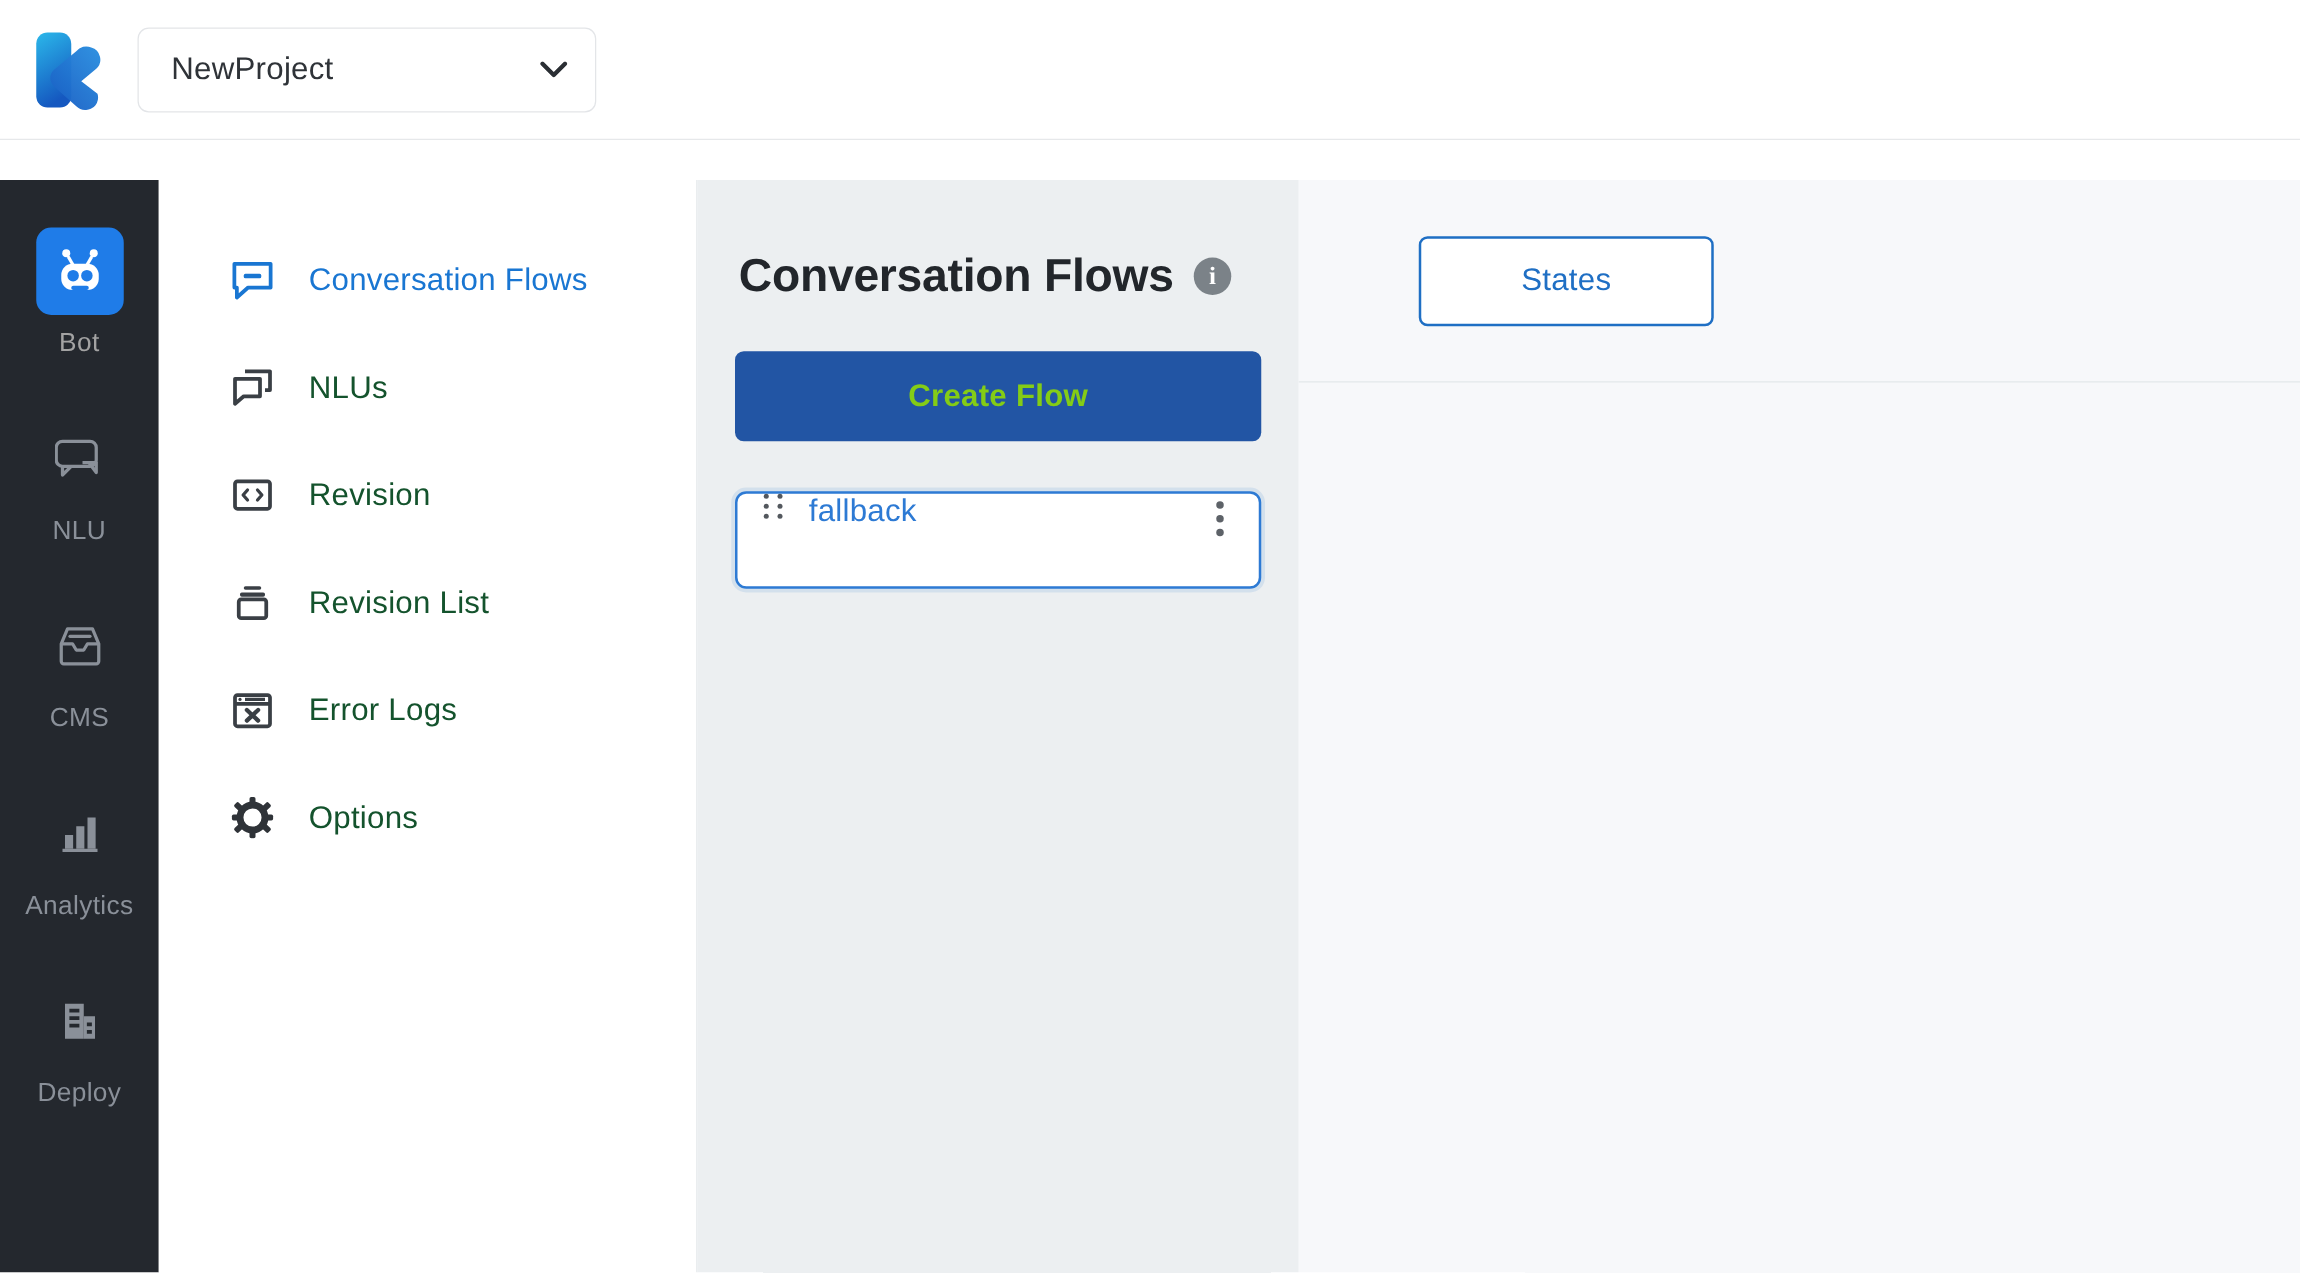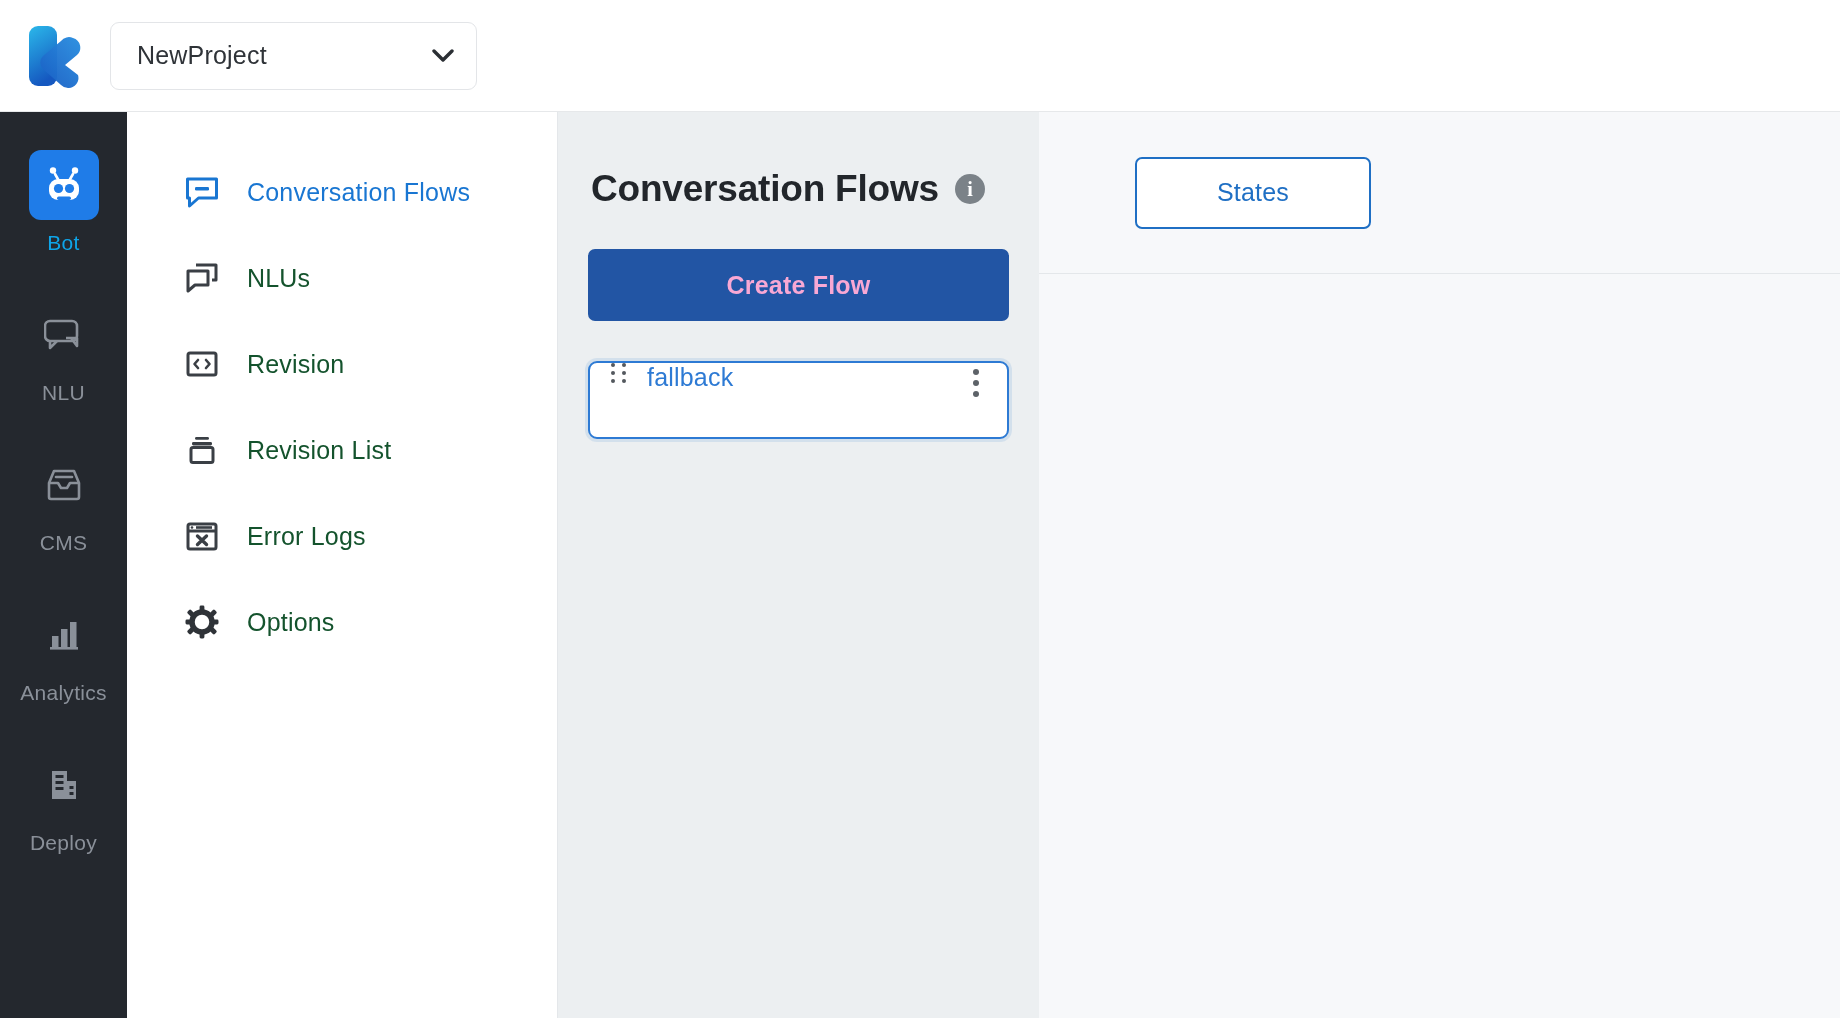--- a/index.html
+++ b/index.html
@@ -2,21 +2,21 @@
 <html><head>
 <meta charset="utf-8">
 <style>
   * { box-sizing: border-box; margin: 0; padding: 0; }
   html, body {
     width: 1840px; height: 1018px;
     font-family: "Liberation Sans", sans-serif;
     background: #ffffff;
     overflow: hidden;
   }
-  .app { position: relative; width: 1840px; height: 1018px; display: flex; flex-direction: column; }
+  .app { position: relative; width: 1840px; height: 1018px; display: flex; flex-direction: column; gap: 32px; }
 
   
   .topbar {
     height: 112px; min-height: 112px;
     background: #ffffff;
     border-bottom: 1px solid #e6e8ea;
     display: flex; align-items: center;
     padding-left: 26px;
   }
   .logo { width: 58px; height: 64px; display: block; }
@@ -57,21 +57,21 @@
   .rail-tile {
     width: 70px; height: 70px;
     display: flex; align-items: center; justify-content: center;
     border-radius: 12px;
   }
   .rail-item.active .rail-tile { background: #1f7ce8; }
   .rail-label {
     margin-top: 11px;
     font-size: 21px; color: #8a9099; letter-spacing: .3px;
   }
-  .rail-item.active .rail-label { color: #0ea5e9; }
+  .rail-item.active .rail-label { color: #a3a3a3; }
   .rail-icon { display: block; }
 
   
   .nav {
     width: 431px; min-width: 431px;
     background: #ffffff;
     border-right: 1px solid #e4e7ea;
     padding-top: 37px;
   }
   .nav-item {
@@ -103,21 +103,21 @@
     margin-left: 16px; width: 30px; height: 30px;
     border-radius: 50%; background: #7b8288;
     color: #fff; font-size: 20px; font-weight: 700;
     display: flex; align-items: center; justify-content: center;
     font-family: "Liberation Serif", serif;
     cursor: pointer;
   }
   .create-flow-btn {
     width: 100%; height: 72px;
     background: #2255a4; border: none; border-radius: 7px;
-    color: #f9a8d4; font-size: 25px; font-weight: 700;
+    color: #84cc16; font-size: 25px; font-weight: 700;
     font-family: "Liberation Sans", sans-serif;
     letter-spacing: .2px;
     cursor: pointer;
     margin-bottom: 40px;
   }
   .flow-card {
     width: 100%; height: 78px;
     background: #ffffff;
     border: 2px solid #2d7ad4;
     border-radius: 9px;

